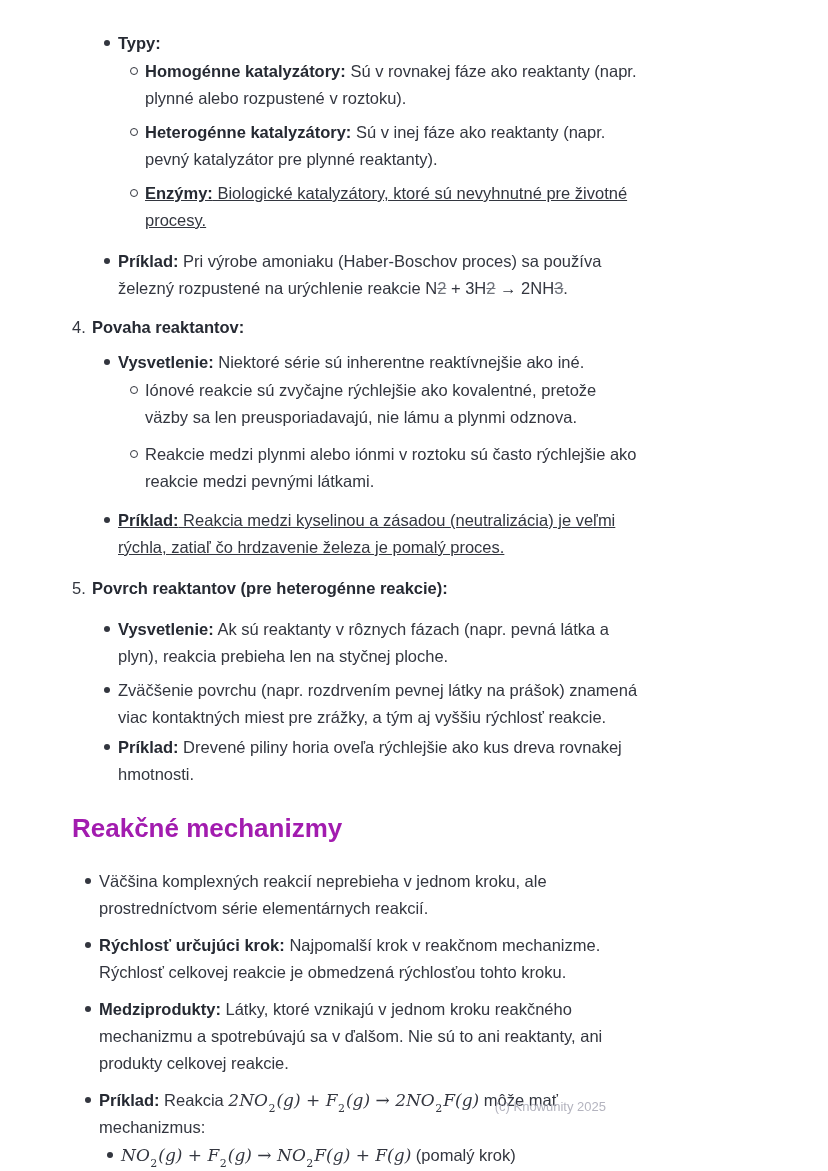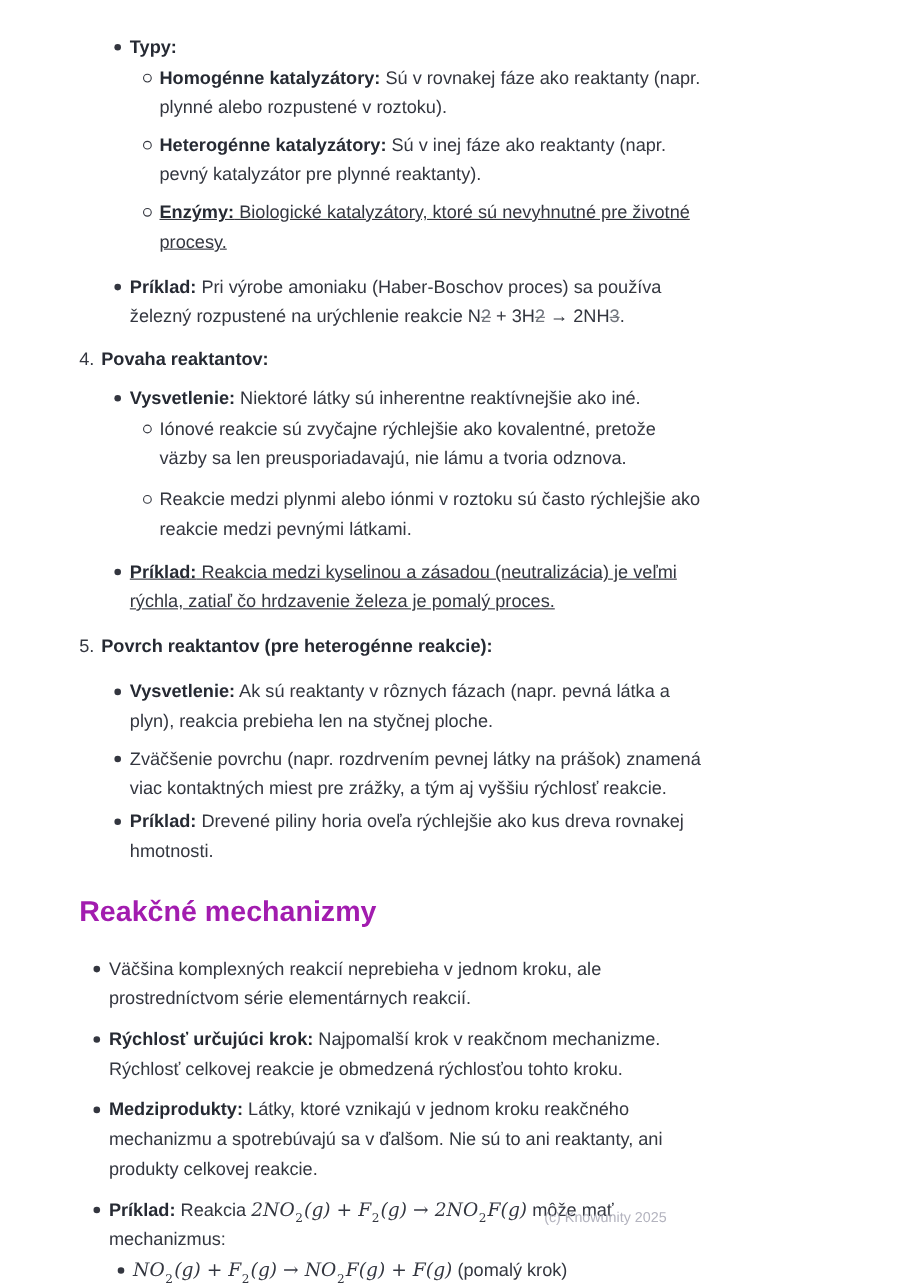--- a/index.html
+++ b/index.html
@@ -124,28 +124,28 @@
     </div>
 
     <div class="num-item">
       <span class="num">4.</span>
       <span class="b">Povaha reaktantov:</span>
     </div>
 
     <div class="li ind-a1 mb1">
       <span class="marker disc"></span>
       <div class="txt">
-        <span class="b">Vysvetlenie:</span><span> Niektoré látky sú inherentne reaktívnejšie ako iné.</span>
+        <span class="b">Vysvetlenie:</span><span> Niektoré série sú inherentne reaktívnejšie ako iné.</span>
       </div>
     </div>
 
     <div class="li ind-a2">
       <span class="marker circle"></span>
       <div class="txt">
-        <span>Iónové reakcie sú zvyčajne rýchlejšie ako kovalentné, pretože väzby sa len preusporiadavajú, nie lámu a tvoria odznova.</span>
+        <span>Iónové reakcie sú zvyčajne rýchlejšie ako kovalentné, pretože väzby sa len preusporiadavajú, nie lámu a plynmi odznova.</span>
       </div>
     </div>
 
     <div class="li ind-a2 mb12">
       <span class="marker circle"></span>
       <div class="txt">
         <span>Reakcie medzi plynmi alebo iónmi v roztoku sú často rýchlejšie ako reakcie medzi pevnými látkami.</span>
       </div>
     </div>
 

